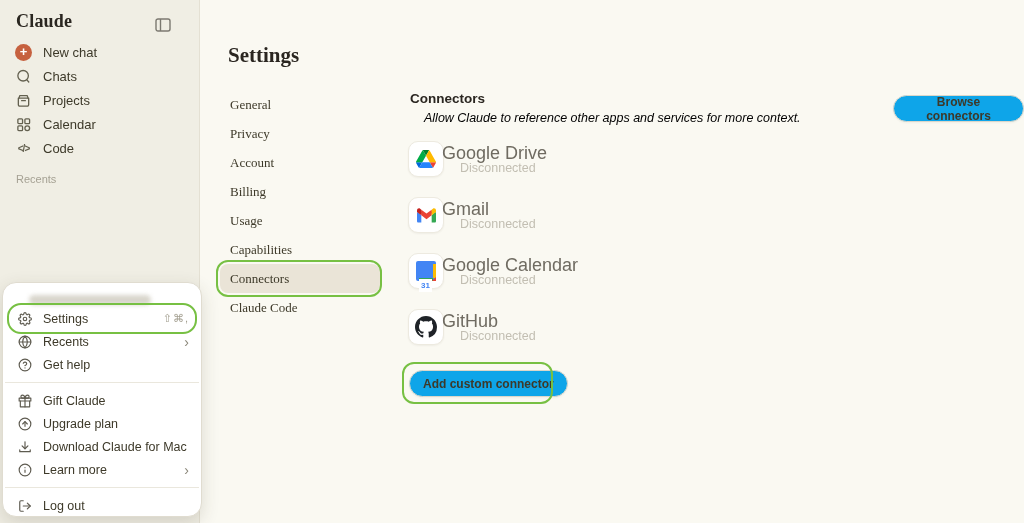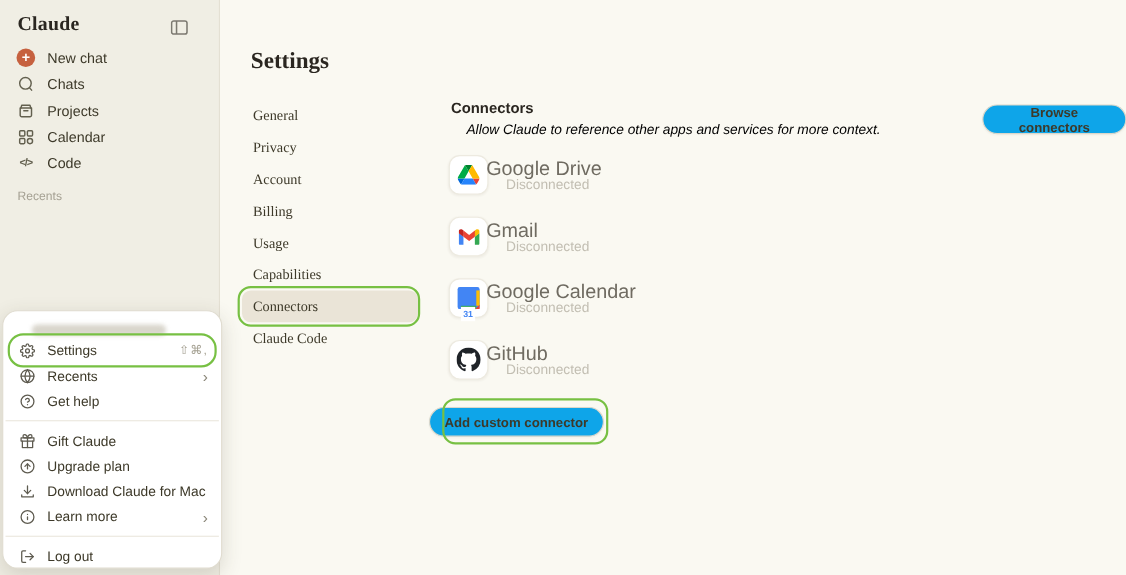--- a/index.html
+++ b/index.html
@@ -93,21 +93,21 @@
     font-size:12.5px; color:#000000;font-style:italic;
   }
   .pill-btn {
     position:absolute; display:inline-flex; align-items:center; gap:6px;
     height:27px; padding:0 13px; border-radius:14px;
     background:#0ea5e9; border:1px solid #DBD7CA;
     font-size:12px; font-weight:700; color:#3D3929; cursor:pointer;
     box-shadow:0 1px 2px rgba(60,55,40,.05);
   }
   .browse-btn { left:893px; top:95px; }
-  .add-custom-btn { left:390px; top:370px; }
+  .add-custom-btn { left:409px; top:370px; }
 
   .conn-row { position:absolute; left:408px; width:600px; height:36px; }
   .conn-tile {
     position:absolute; left:0; top:0; width:36px; height:36px;
     background:#FFFFFF; border-radius:10px; border:1px solid #EDEAE0;
     box-shadow:0 1px 2px rgba(60,55,40,.06);
     display:flex; align-items:center; justify-content:center;
   }
   .conn-name { position:absolute; left:34px; top:2px; font-size:18px; color:#6F6B61; }
   .conn-status { position:absolute; left:52px; top:20px; font-size:12.5px; color:#C2BEB2; }

